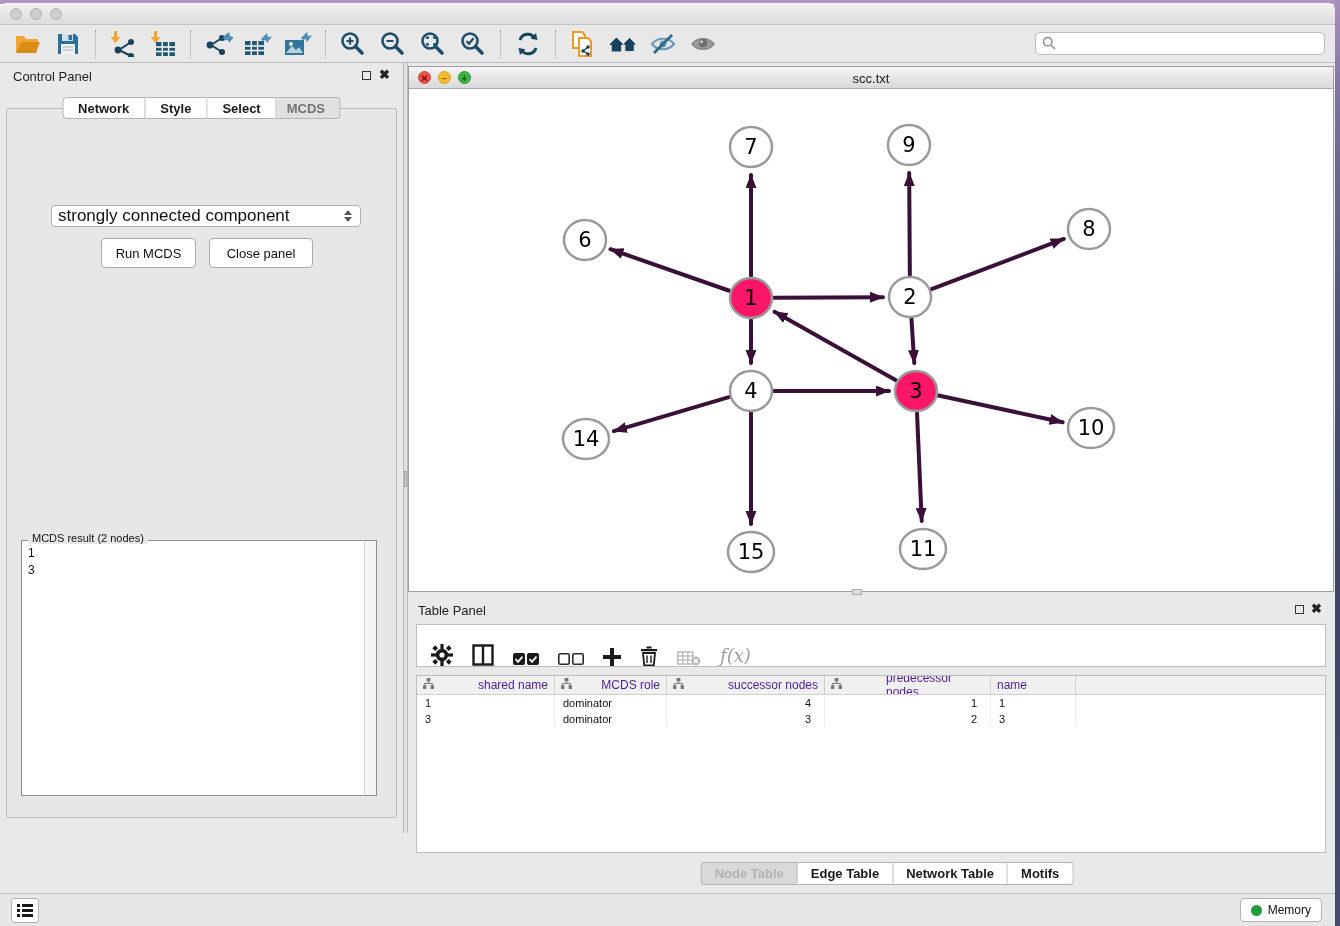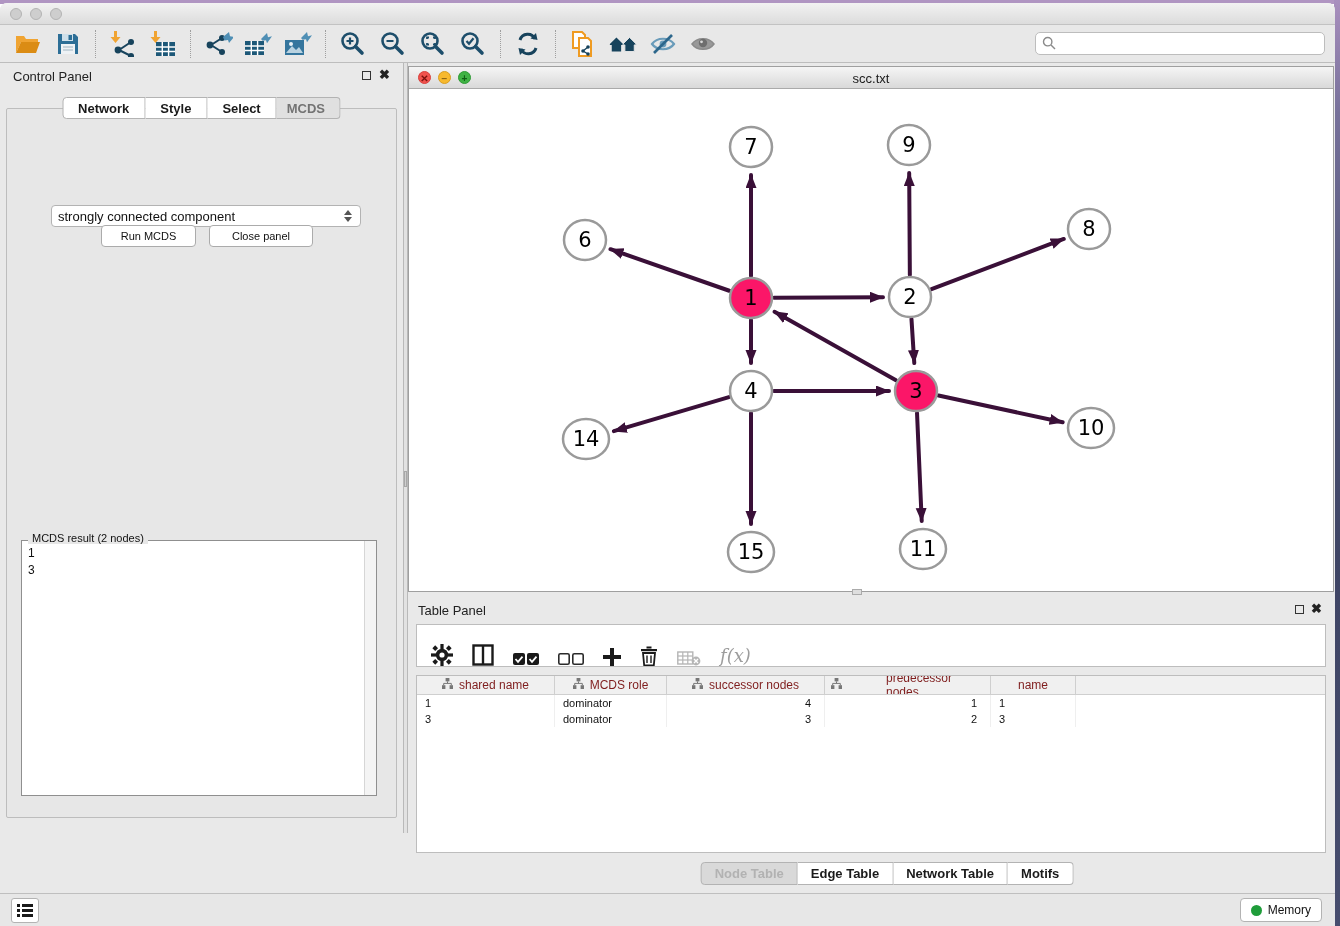--- a/index.html
+++ b/index.html
@@ -44,26 +44,26 @@
   .cp-tabs { position:absolute; top:34px; left:50%; transform:translateX(-50%); display:flex; z-index:3; }
   .cp-tab { height:22px; padding:0 15px; background:#fff; border:1px solid #b3b3b3; border-left:none;
       font-size:13px; font-weight:600; color:#1a1a1a; display:flex; align-items:center; }
   .cp-tab:first-child { border-left:1px solid #b3b3b3; border-radius:4px 0 0 4px; }
   .cp-tab:last-child { border-radius:0 4px 4px 0; }
   .cp-tab.active { background:#e0e0e0; color:#737373; font-weight:600;padding-left:10px; }
 
   .opt-label { position:absolute; top:78px; width:100%; text-align:center; font-size:13px; color:#111; }
   .dropdown { position:absolute; left:44px; top:96px; width:310px; height:22px; background:#fff;
       border:1px solid #b3b3b3; border-radius:4px; display:flex; align-items:center; padding:0 6px; }
-  .dropdown .dd-val { flex:1; font-size:13px; color:#111; }
+  .dropdown .dd-val { flex:1; font-size:17px; color:#111; }
   .dd-stepper { display:flex; flex-direction:column; align-items:center; gap:2px; padding-right:2px; }
   .dd-stepper .up { width:0; height:0; border-left:4px solid transparent; border-right:4px solid transparent; border-bottom:5px solid #555; }
   .dd-stepper .down { width:0; height:0; border-left:4px solid transparent; border-right:4px solid transparent; border-top:5px solid #555; }
-  .cp-btn { position:absolute; top:116px; height:22px; background:#fff; border:1px solid #ababab;
-      border-radius:4px; font-size:11px; color:#111; font-family:"Liberation Sans",sans-serif; }
+  .cp-btn { position:absolute; top:129px; height:30px; background:#fff; border:1px solid #ababab;
+      border-radius:4px; font-size:13px; color:#111; font-family:"Liberation Sans",sans-serif; }
   .btn-run { left:94px; width:95px; }
   .btn-close { left:202px; width:104px; }
 
   .result-box { position:absolute; left:14px; right:19px; top:431px; bottom:21px;
       border:1px solid #8f8f8f; background:#fff; }
   .result-legend { position:absolute; left:6px; top:-9px; background:#e7e7e7; padding:0 4px;
       font-size:11px; color:#111; white-space:nowrap; }
   .result-text { position:absolute; left:0; top:2px; right:13px; bottom:0; padding:2px 6px;
       font-size:12px; color:#111; line-height:17px; white-space:pre-line; }
   .result-scroll { position:absolute; right:0; top:0; bottom:0; width:12px; background:#f4f4f4; border-left:1px solid #d6d6d6; }
@@ -90,22 +90,22 @@
   .table-panel { position:absolute; left:408px; top:593px; width:926px; height:297px; background:#e9e9e9; }
   .tp-head-title { position:absolute; left:10px; top:7px; font-size:13px; color:#222; }
   .tp-toolbar { position:absolute; left:8px; right:8px; top:28px; height:43px; background:#fff;
       border:1px solid #bdbdbd; display:flex; align-items:flex-end; padding-left:14px; gap:19px; }
   .tp-toolbar .tpi { display:flex; align-items:center; justify-content:center; }
   .fx-label { font-family:"DejaVu Serif",serif; font-style:italic; font-size:18px; color:#9d9d9d; }
 
   .data-table { position:absolute; left:8px; right:8px; top:79px; bottom:40px; background:#fff;
       border:1px solid #bdbdbd; overflow:hidden; }
   .dt-header { display:flex; height:19px; background:#f0f0f0; border-bottom:1px solid #cfcfcf; }
-  .dt-th { display:flex; align-items:center; gap:6px; font-size:12px; color:#7f1d1d;
-      border-right:1px solid #cfcfcf; padding:0 6px; overflow:hidden; justify-content:center; }
+  .dt-th { display:flex; align-items:center; gap:6px; font-size:12px; color:#4c1d95;
+      border-right:1px solid #cfcfcf; padding:0 6px; overflow:hidden; justify-content:space-between; }
   .dt-row { display:flex; height:16px; }
   .dt-td { font-size:11px; color:#111; padding:0 8px; border-right:1px solid #efefef;
       display:flex; align-items:center; overflow:hidden; }
   .dt-td.right { justify-content:flex-end; padding-right:13px; }
   .tp-tabs { position:absolute; bottom:8px; left:50%; transform:translateX(-50%); display:flex;margin-left:16px; }
   .tp-tab { height:23px; padding:0 13px; background:#fff; border:1px solid #b3b3b3; border-left:none;
       font-size:13px; font-weight:600; color:#1a1a1a; display:flex; align-items:center; }
   .tp-tab:first-child { border-left:1px solid #b3b3b3; border-radius:4px 0 0 4px; }
   .tp-tab:last-child { border-radius:0 4px 4px 0; }
   .tp-tab.active { background:#d9d9d9; color:#b2b2b2; }

